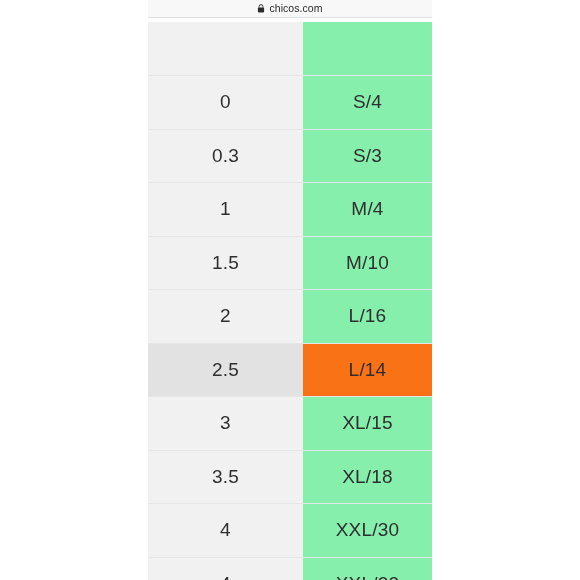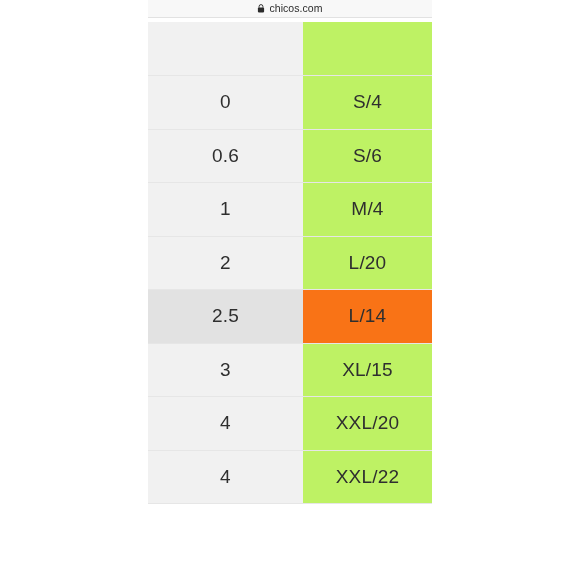--- a/index.html
+++ b/index.html
@@ -85,21 +85,21 @@
     vertical-align: middle;
     font-size: 19px;
     color: #2f2f2f;
     font-weight: 400;
     letter-spacing: 0.2px;
     border-bottom: 1px solid #e6e6e6;
     font-family: "Liberation Sans", sans-serif;
   }
 
   .col-left  { width: 155px; background: #f1f1f1; }
-  .col-right { width: 129px; background: #bef264; }
+  .col-right { width: 129px; background: #86efac; }
 
   
   .row-partial { height: 19px; }
   .row-partial td { border-bottom: 1px solid #e6e6e6; }
 
   
   tr.is-selected .col-left  { background: #e2e2e2; }
   tr.is-selected .col-right { background: #f97316; }
 </style>
 </head>
@@ -127,49 +127,57 @@
           <td class="col-left"></td>
           <td class="col-right"></td>
         </tr>
 
         <tr>
           <td class="col-left">0</td>
           <td class="col-right">S/4</td>
         </tr>
 
         <tr>
-          <td class="col-left">0.6</td>
-          <td class="col-right">S/6</td>
+          <td class="col-left">0.3</td>
+          <td class="col-right">S/3</td>
         </tr>
 
         <tr>
           <td class="col-left">1</td>
           <td class="col-right">M/4</td>
         </tr>
 
+        <tr>
+          <td class="col-left">1.5</td>
+          <td class="col-right">M/10</td>
+        </tr>
 
         <tr>
           <td class="col-left">2</td>
-          <td class="col-right">L/20</td>
+          <td class="col-right">L/16</td>
         </tr>
 
         <tr class="is-selected">
           <td class="col-left">2.5</td>
           <td class="col-right">L/14</td>
         </tr>
 
         <tr>
           <td class="col-left">3</td>
           <td class="col-right">XL/15</td>
         </tr>
 
+        <tr>
+          <td class="col-left">3.5</td>
+          <td class="col-right">XL/18</td>
+        </tr>
 
         <tr>
           <td class="col-left">4</td>
-          <td class="col-right">XXL/20</td>
+          <td class="col-right">XXL/30</td>
         </tr>
 
         <tr>
           <td class="col-left">4</td>
           <td class="col-right">XXL/22</td>
         </tr>
 
       </tbody>
     </table>
   </div>

